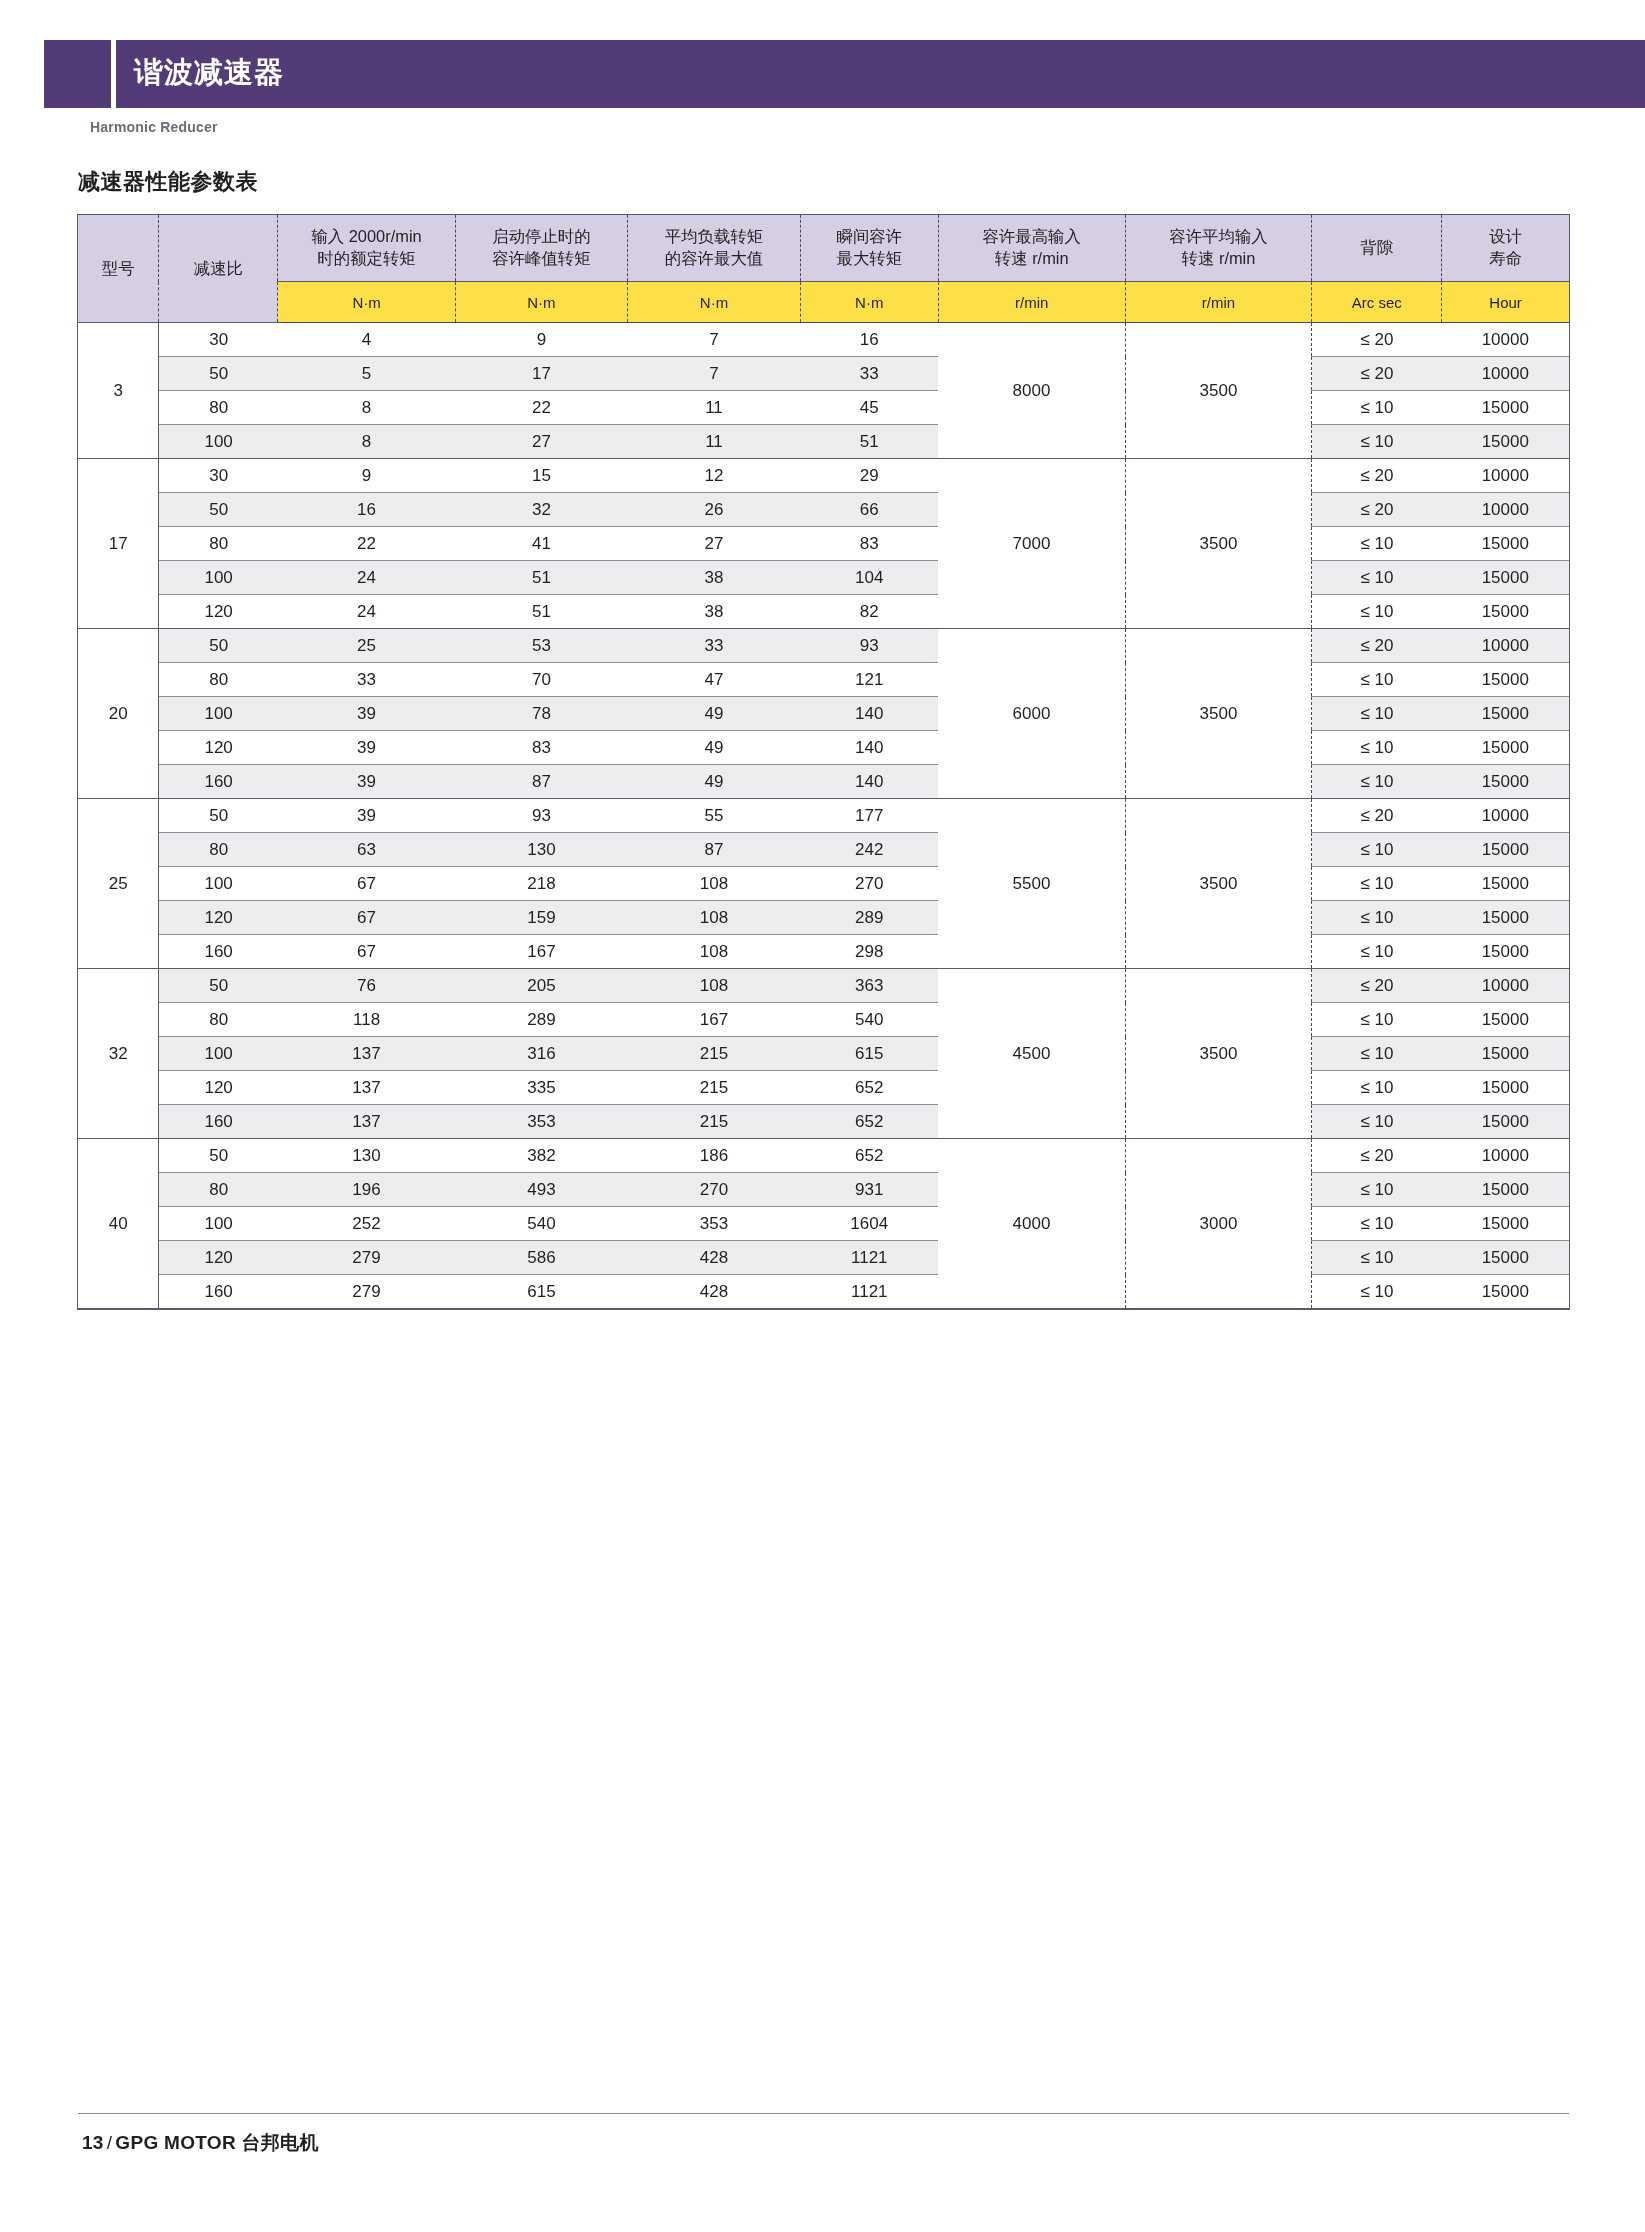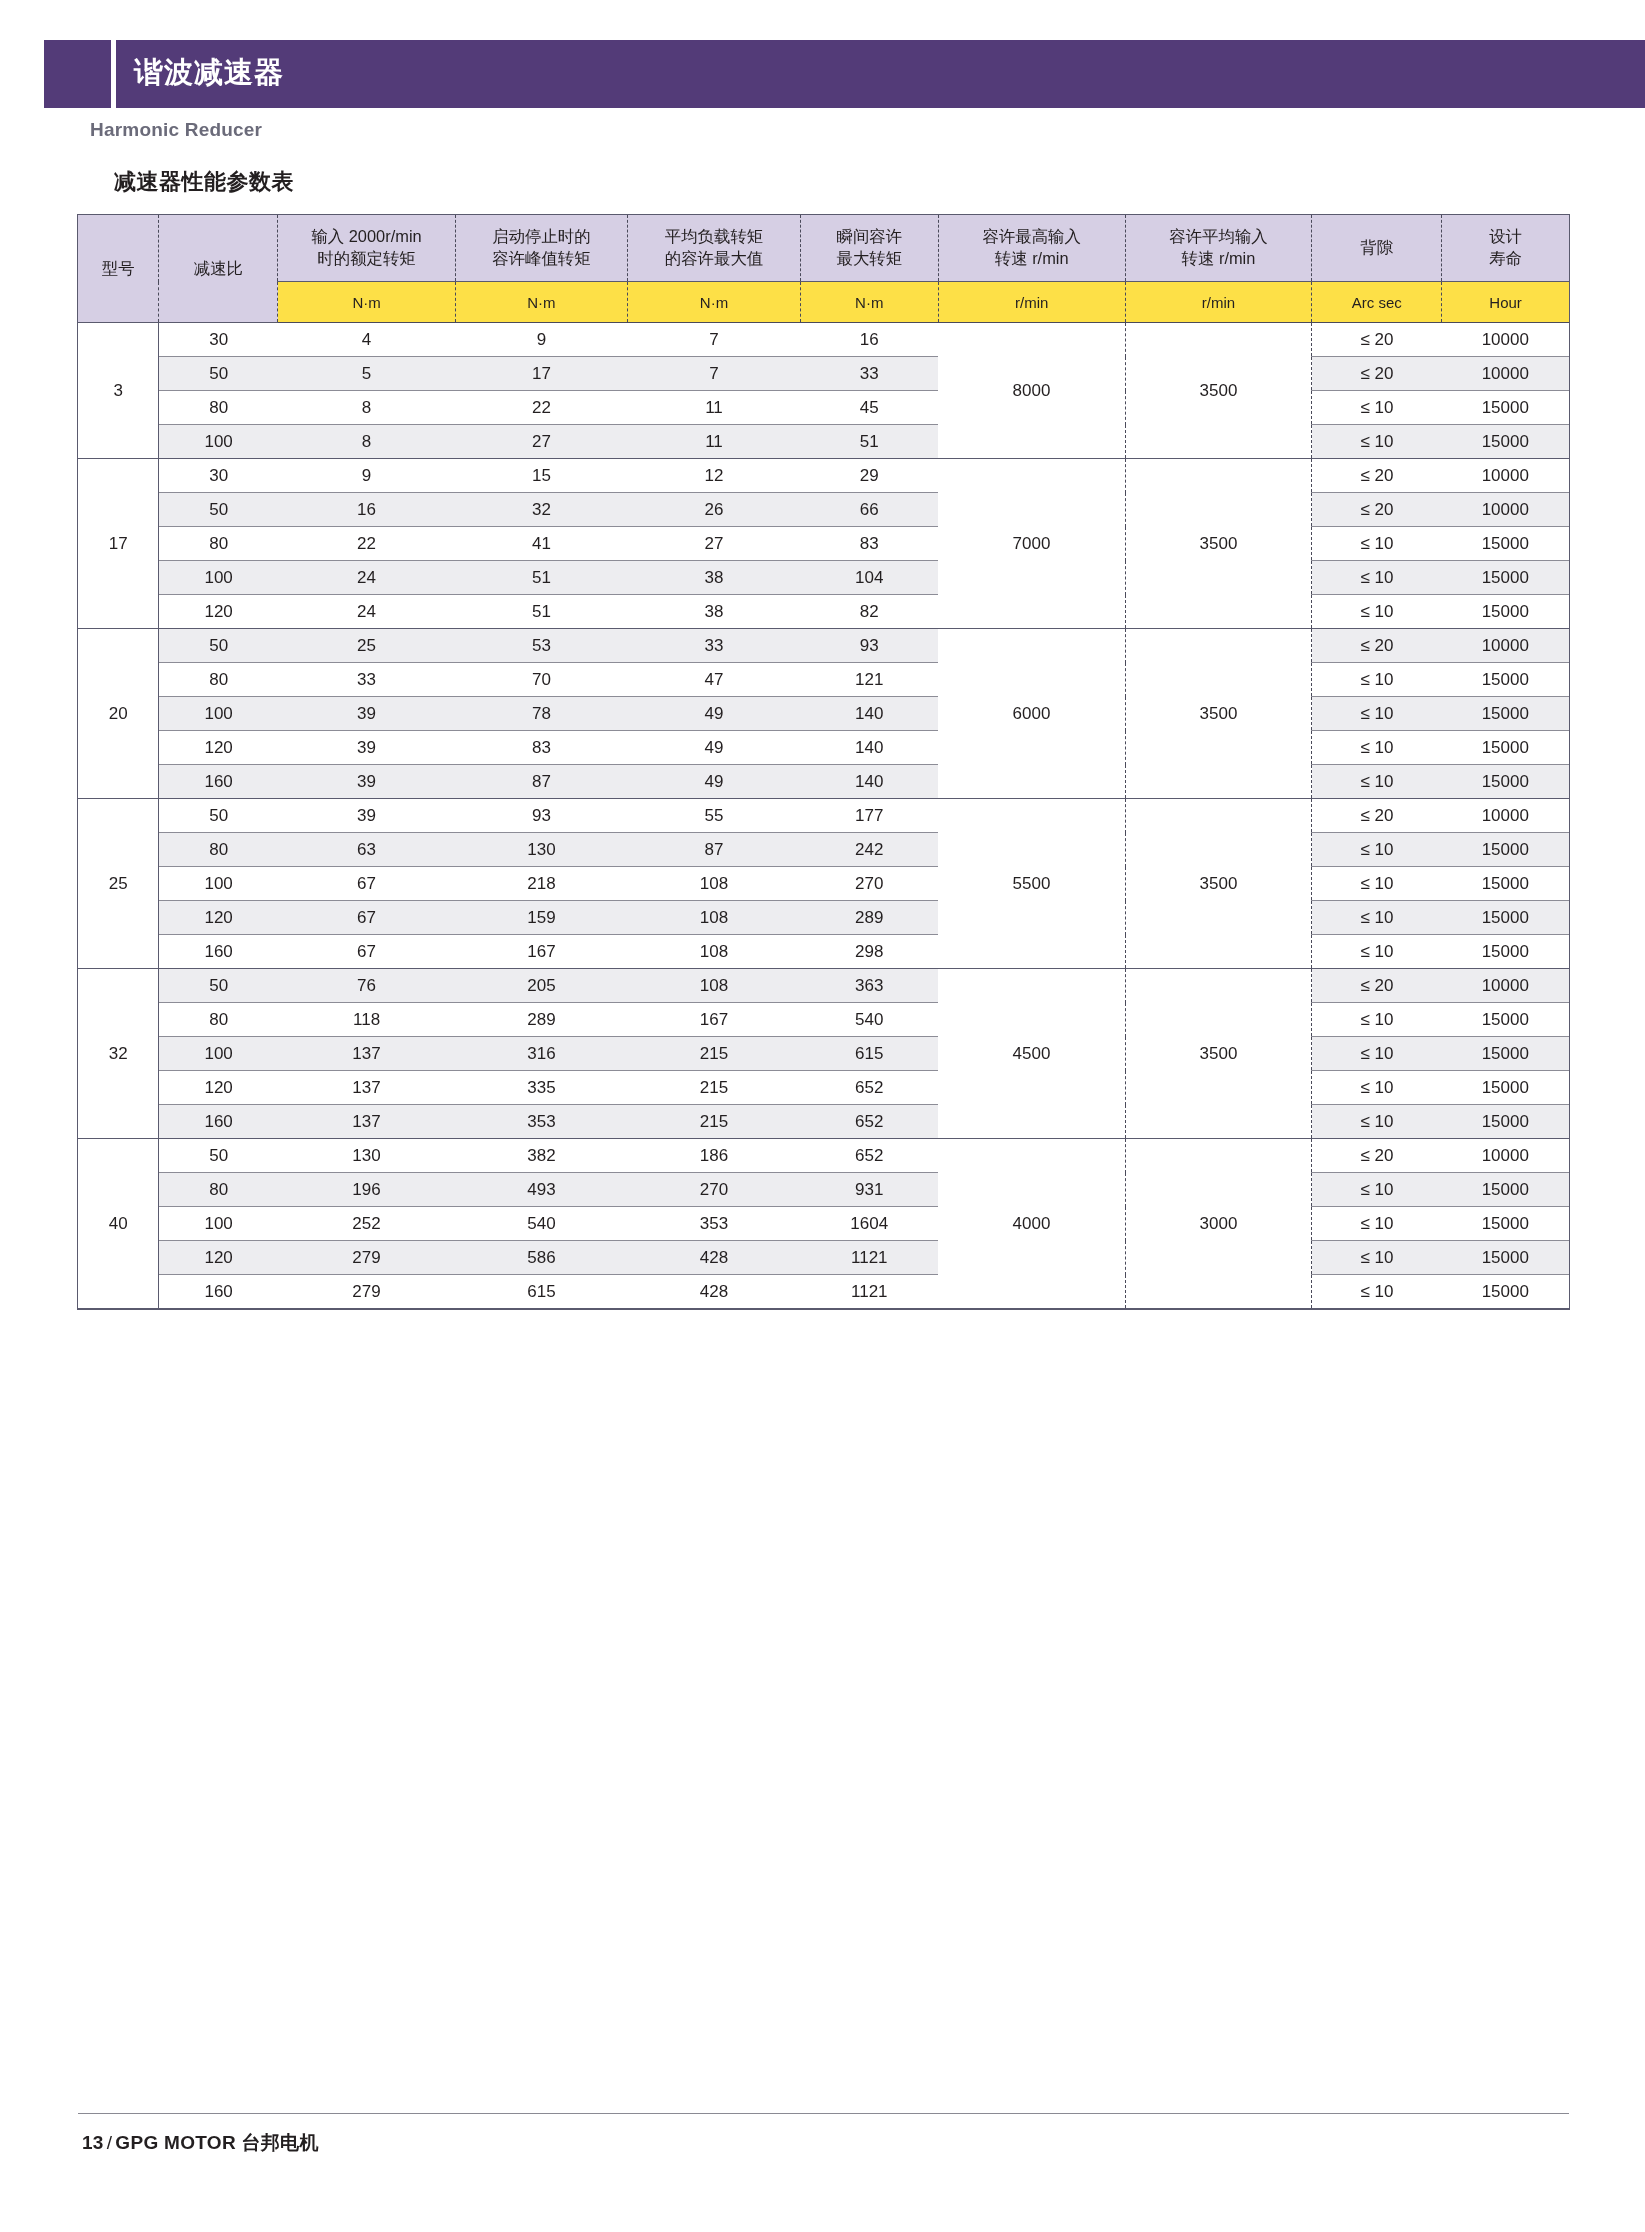--- a/index.html
+++ b/index.html
@@ -44,36 +44,35 @@
     top: 53px;
     font-size: 29px;
     font-weight: bold;
     color: #ffffff;
     letter-spacing: 1px;
   }
   .hdr-sub {
     position: absolute;
     left: 90px;
     top: 119px;
-    font-size: 19px;
+    font-size: 14px;
     font-weight: bold;
     color: #6b6b7a;
     letter-spacing: 0.2px;
   }
 
   
   .section-title {
     position: absolute;
     left: 78px;
     top: 167px;
     font-size: 22px;
     font-weight: bold;
     color: #231f20;
     letter-spacing: 0.5px;
-    margin-left: 36px;
   }
 
   
   .table-wrap {
     position: absolute;
     left: 78px;
     top: 215px;
     width: 1491px;
   }
   table.spec {

